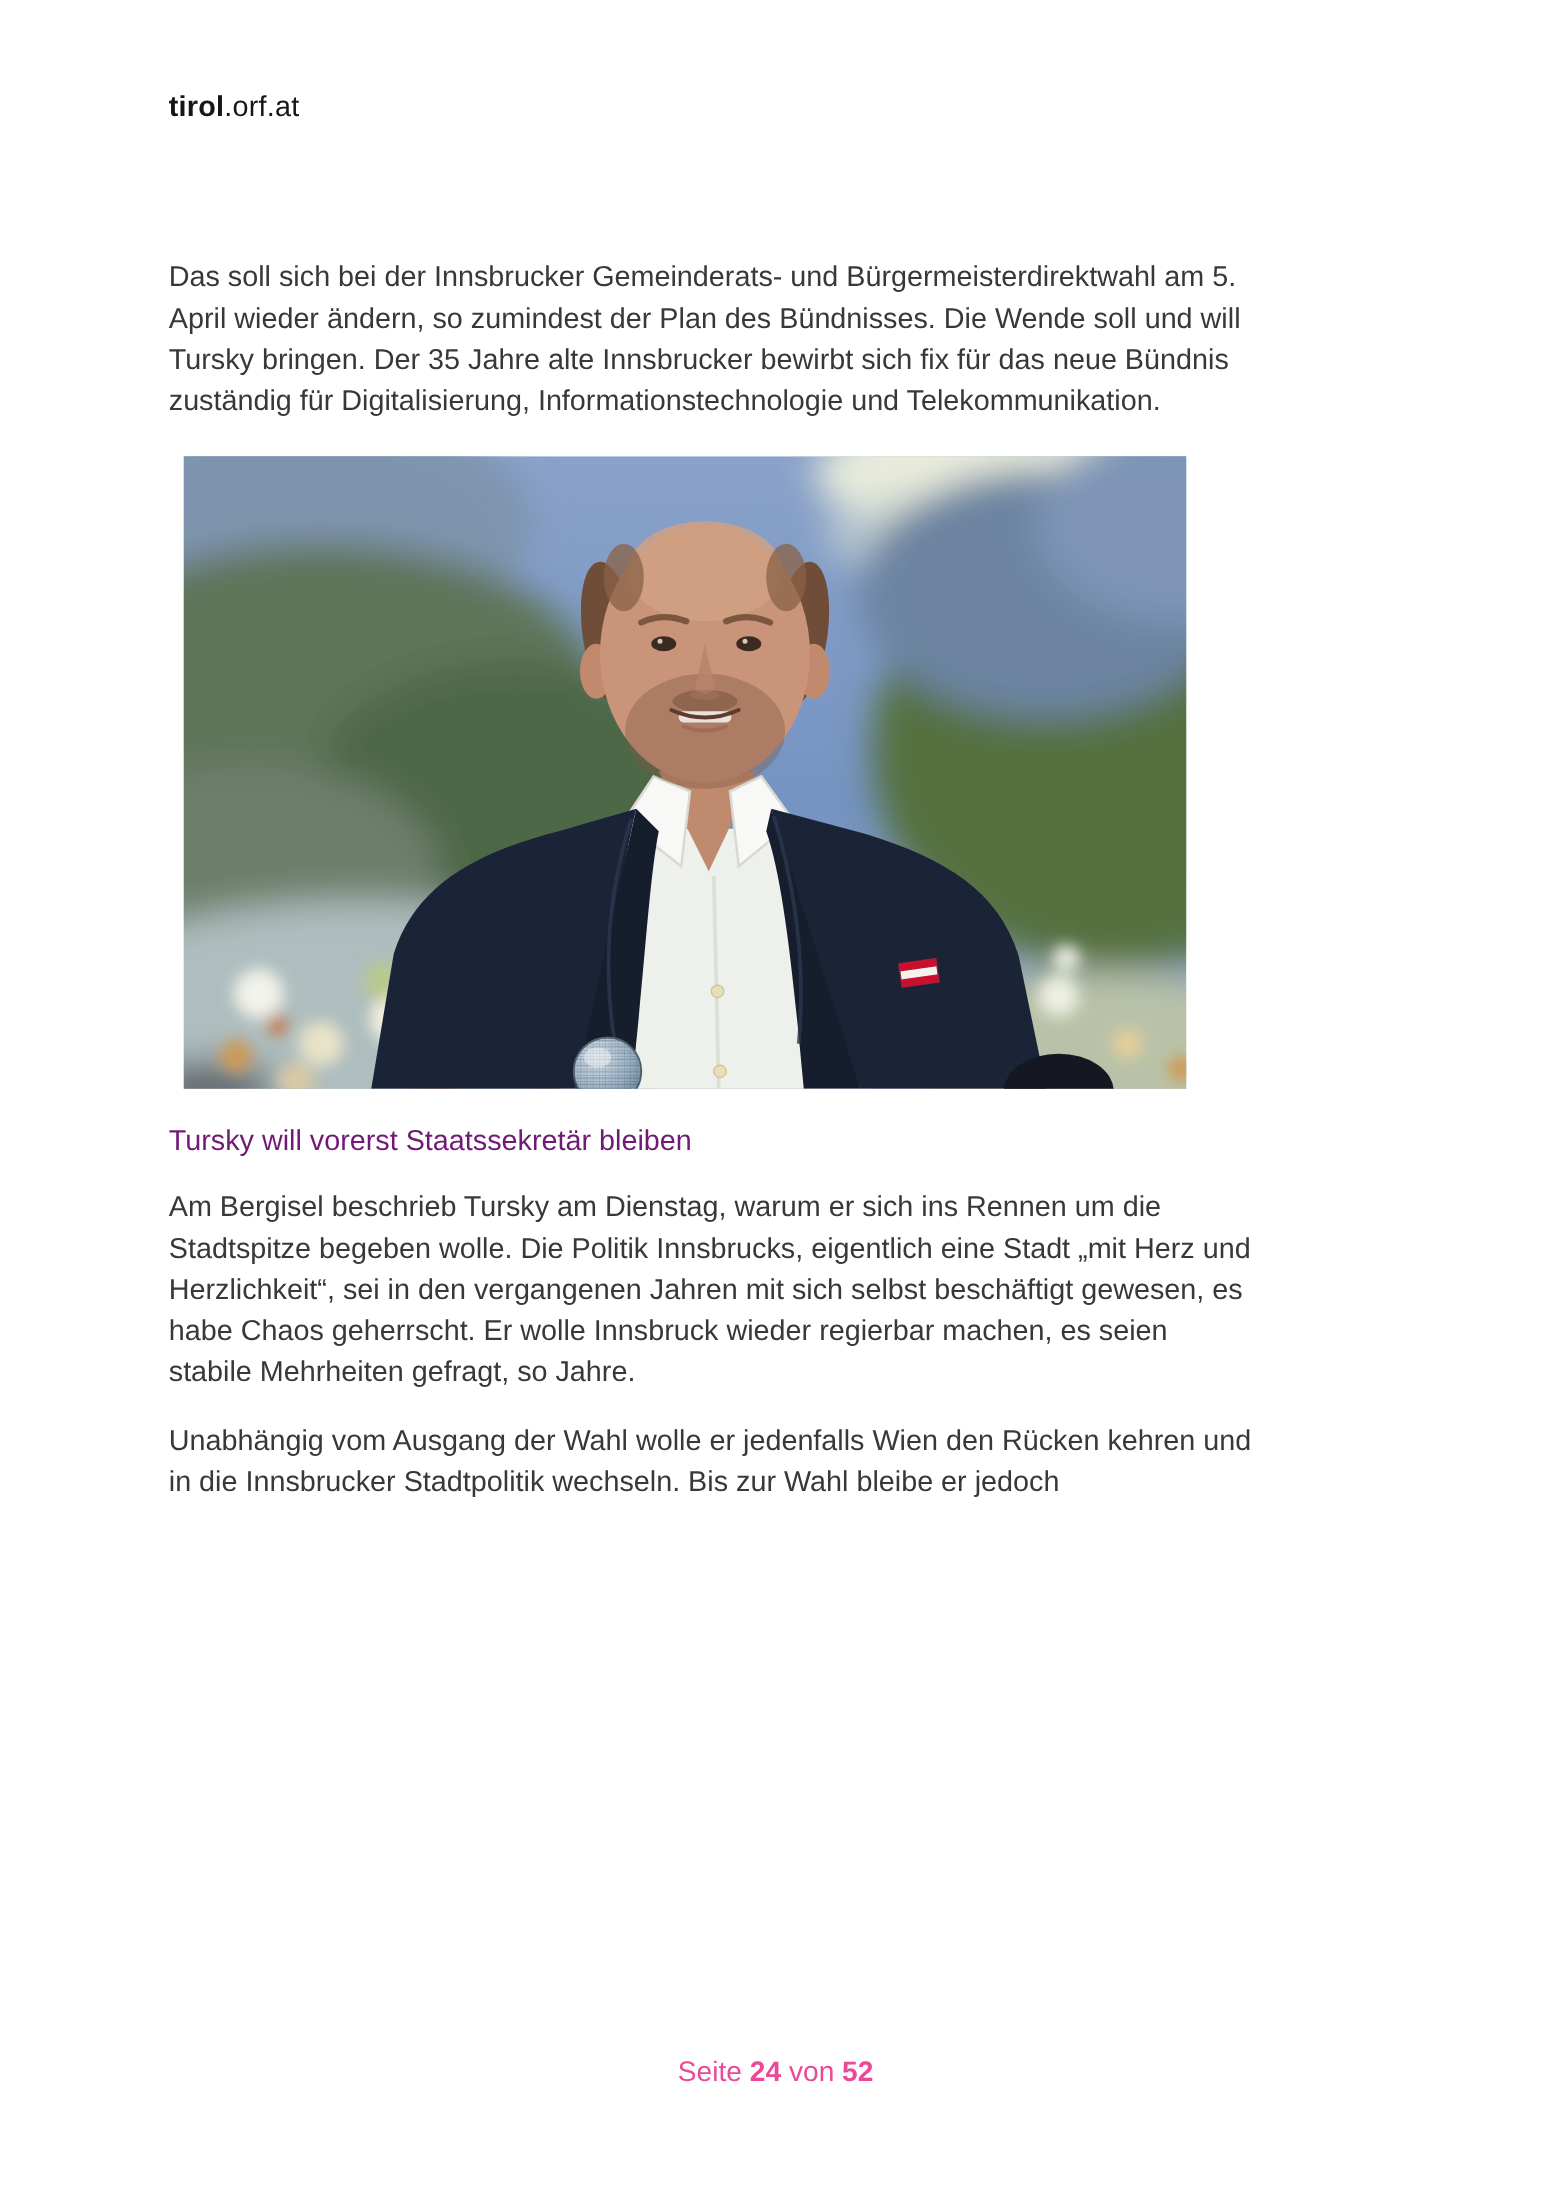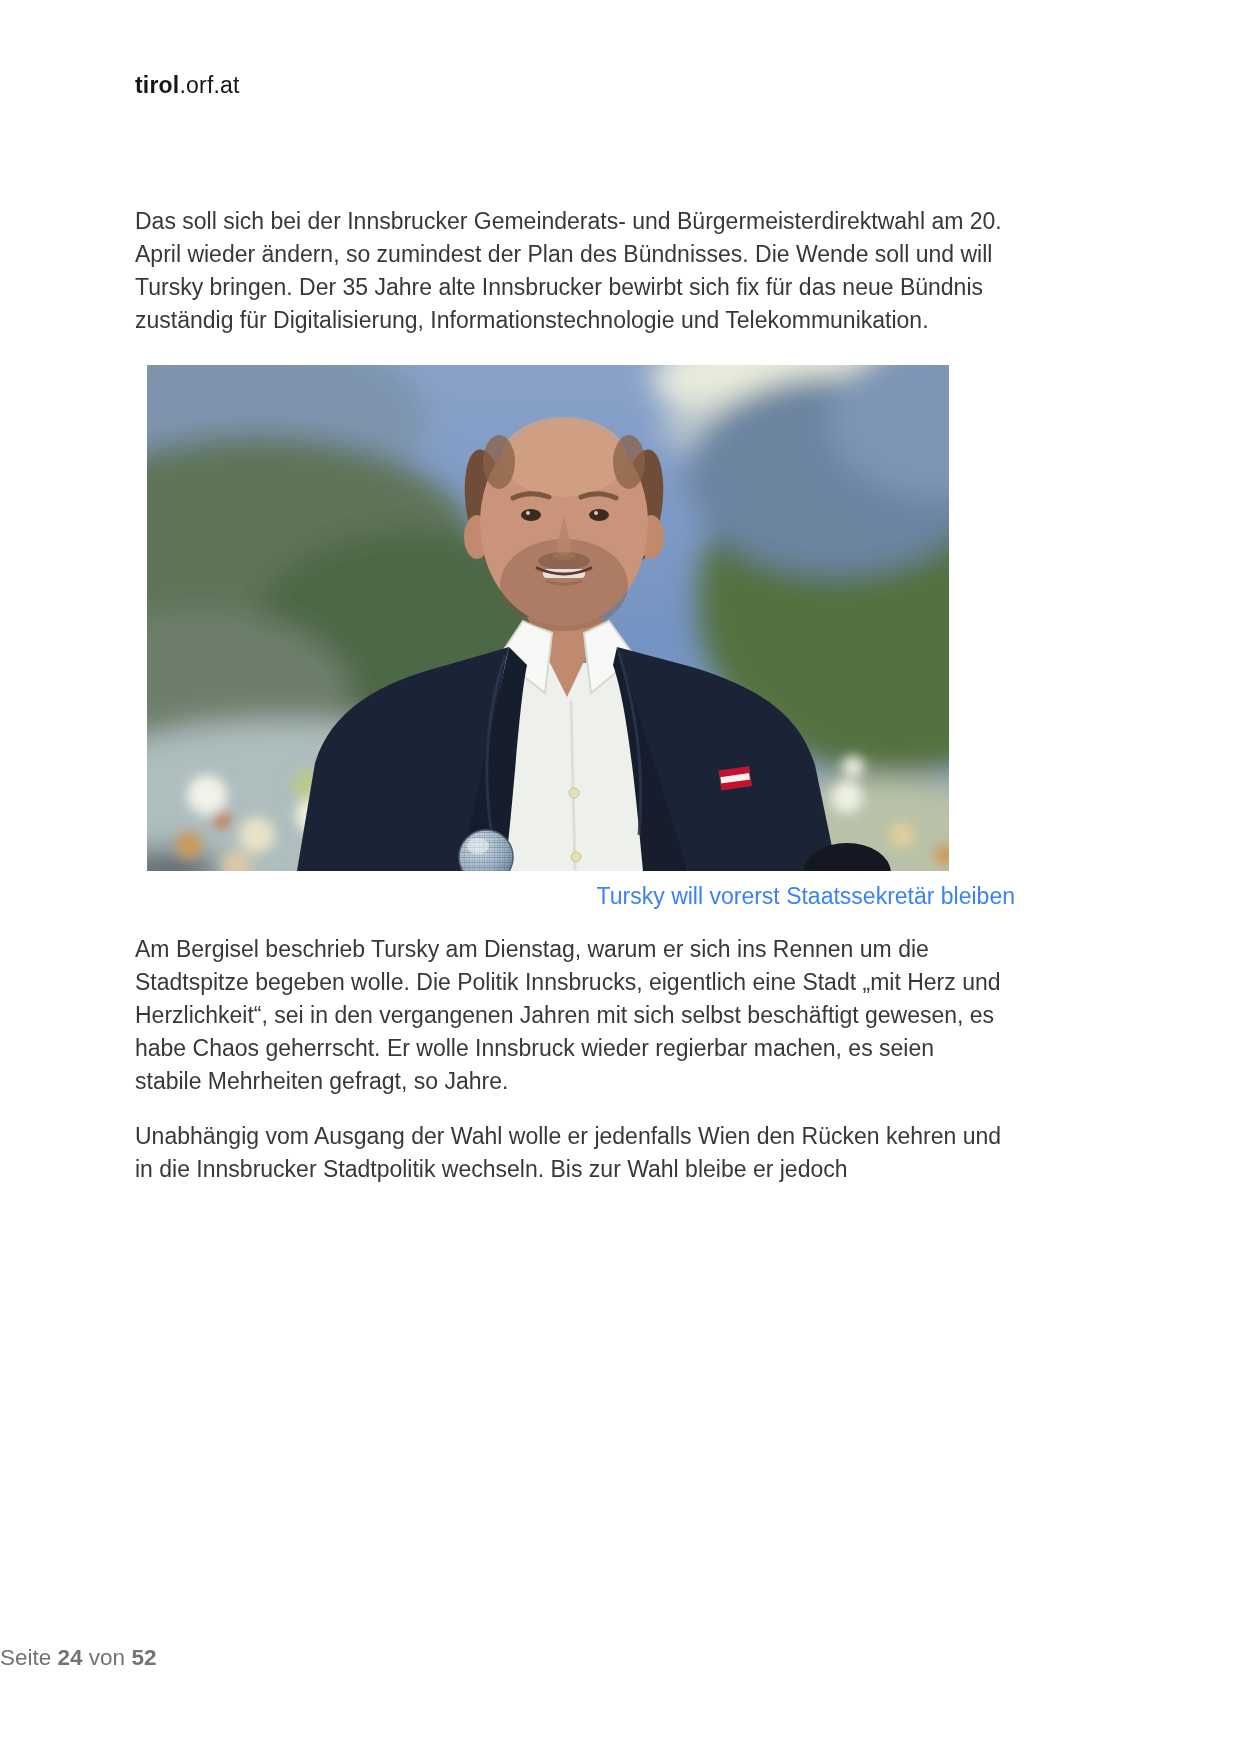--- a/index.html
+++ b/index.html
@@ -40,51 +40,51 @@
     height: 506px;
     line-height: 0;
   }
   .photo-caption {
     margin: 10px 0 0 12px;
     font-size: 22.5px;
     color: #3c3c3c;
   }
   .photo-caption .line { line-height: 31px; }
   .subhead {
-    margin-top: 10px;
+    margin-top: 26px;
     font-size: 23px;
     font-weight: 400;
-    color: #3b82f6;
+    color: #701a75;
     line-height: 30px;
-    text-align: right;
   }
   .par-2, .par-3 { margin-top: 22px; }
   .page-footer {
     position: absolute;
     top: 1645px;
     left: 0;
     width: 1241px;
+    text-align: center;
     font-size: 22.5px;
-    color: #737373;
+    color: #ec4899;
   }
   .page-footer b { font-weight: bold; }
 </style>
 </head>
 <body>
 
 <div class="page">
 
   <header class="site-header">
     <span class="brand-bold">tirol</span><span>.orf.at</span>
   </header>
 
   <main class="article">
 
     <p class="body-par par-1">
-      <span class="line">Das soll sich bei der Innsbrucker Gemeinderats- und Bürgermeisterdirektwahl am 20.</span>
+      <span class="line">Das soll sich bei der Innsbrucker Gemeinderats- und Bürgermeisterdirektwahl am 5.</span>
       <span class="line">April wieder ändern, so zumindest der Plan des Bündnisses. Die Wende soll und will</span>
       <span class="line">Tursky bringen. Der 35 Jahre alte Innsbrucker bewirbt sich fix für das neue Bündnis</span>
       <span class="line">zuständig für Digitalisierung, Informationstechnologie und Telekommunikation.</span>
     </p>
 
     <figure class="photo-figure">
       <svg width="802" height="506" viewBox="0 0 802 506" xmlns="http://www.w3.org/2000/svg">
         <defs>
           <linearGradient id="skyGrad" x1="0" y1="0" x2="0" y2="1">
             <stop offset="0" stop-color="#8aa2c9"></stop>

